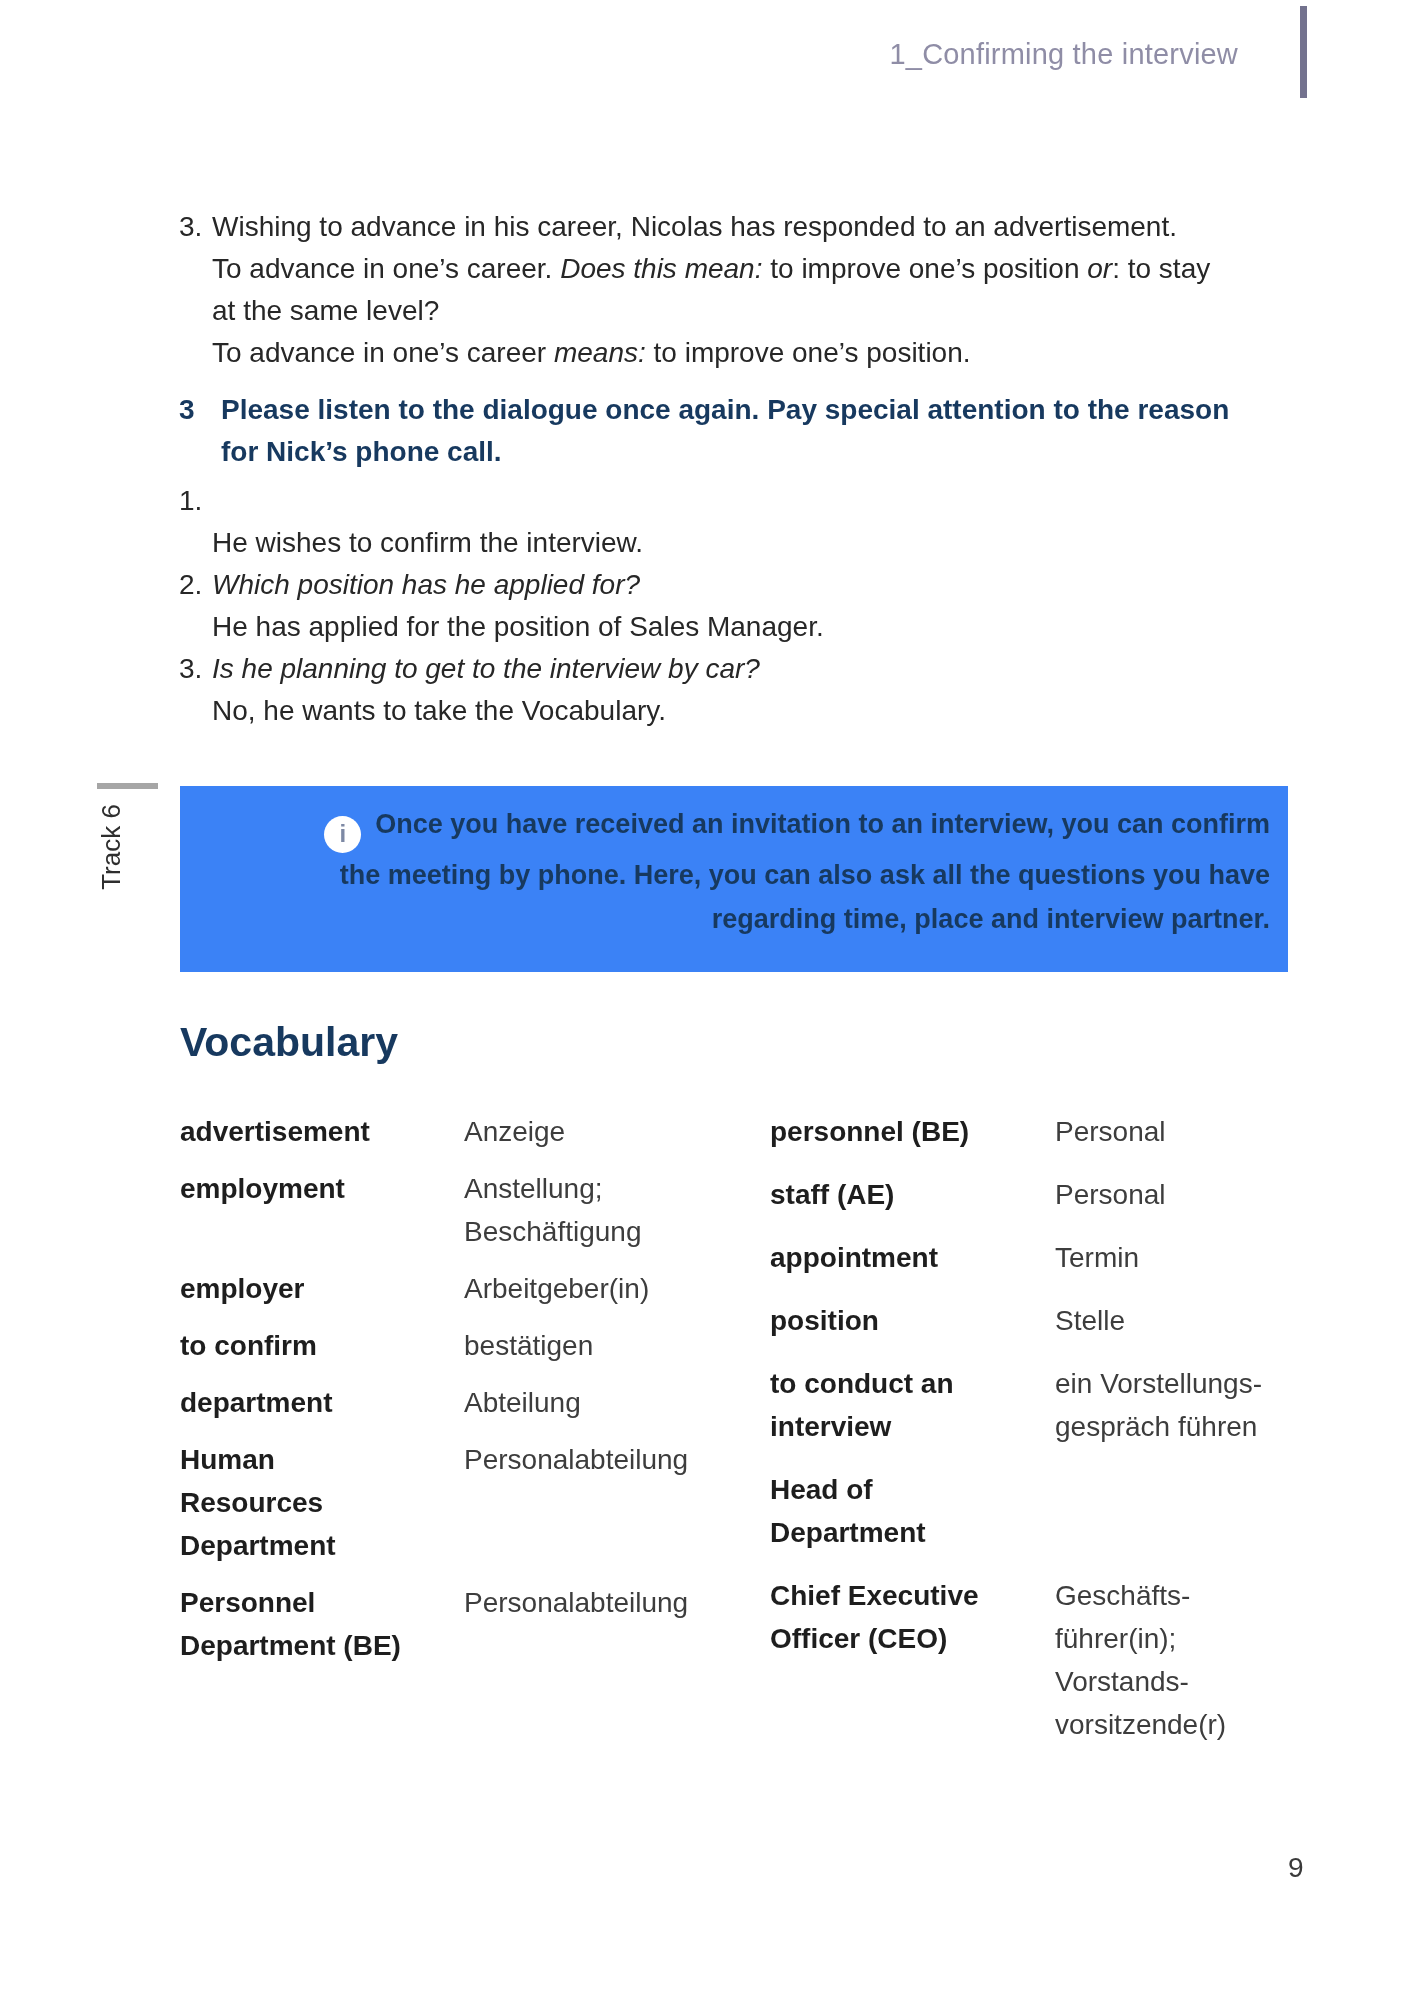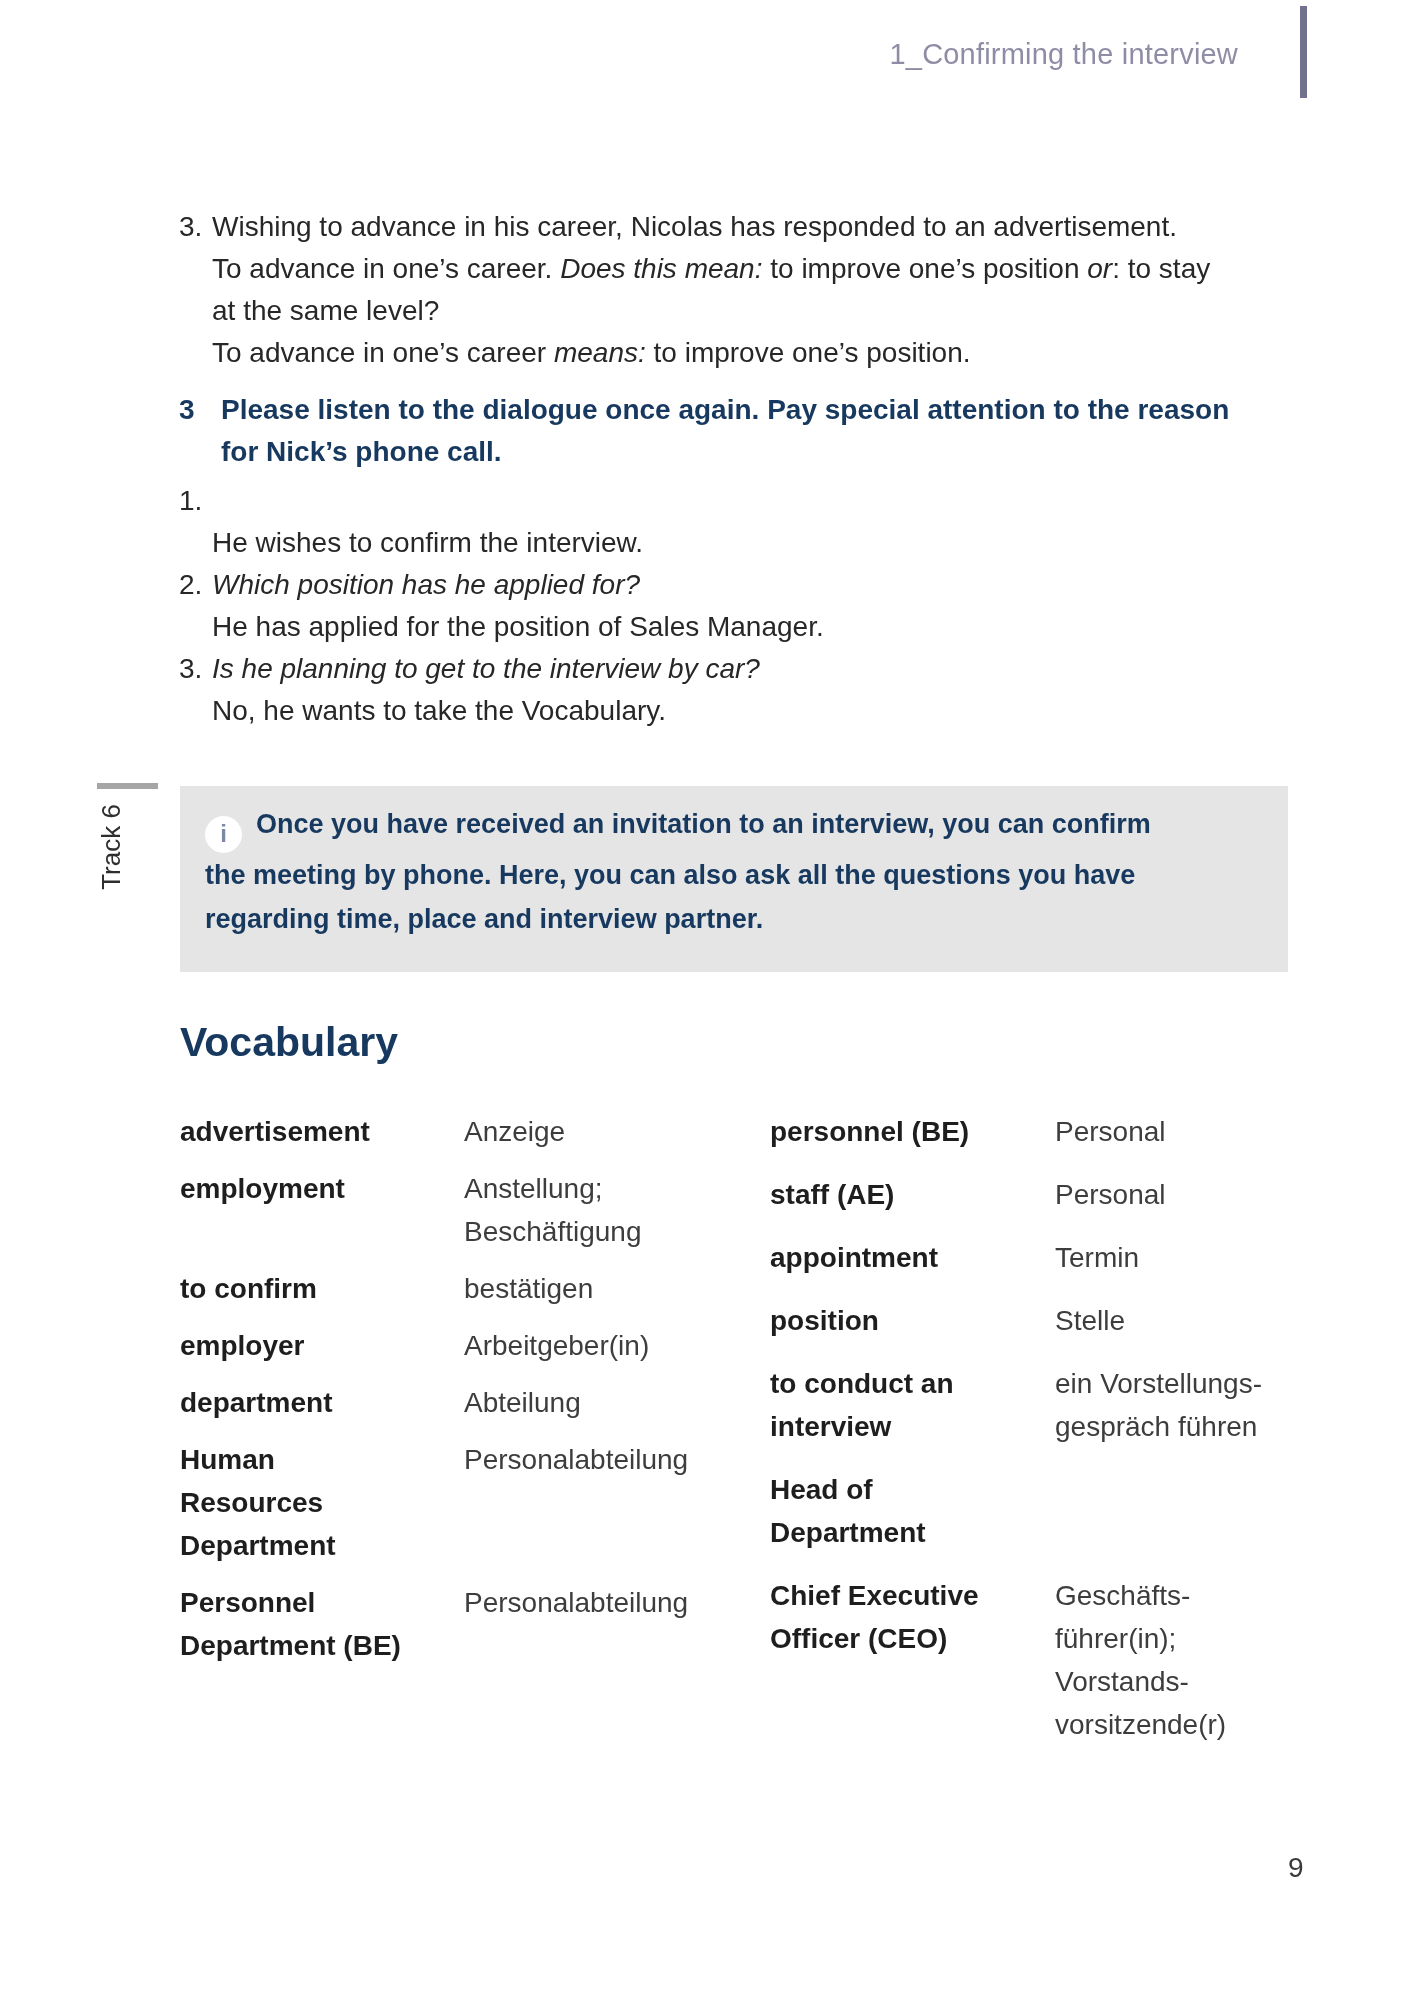--- a/index.html
+++ b/index.html
@@ -72,23 +72,24 @@
     color: #272727;
   }
 
   
   .infobox {
     position: absolute;
     left: 180px;
     top: 786px;
     width: 1108px;
     height: 186px;
-    background: #e5e5e5;
+    background: #3b82f6;
     box-sizing: border-box;
     padding: 16px 18px 0 25px;
+    text-align: right;
   }
   .infobox p {
     margin: 0;
     font-size: 27px;
     line-height: 44px;
     color: #17395f;
     font-weight: 600;
   }
   .info-icon {
     display: inline-flex;
@@ -239,26 +240,26 @@
       <div class="ventry">
         <span class="term">advertisement</span>
         <span class="def">Anzeige</span>
       </div>
       <div class="ventry">
         <span class="term">employment</span>
         <span class="def">Anstellung;
 Beschäftigung</span>
       </div>
       <div class="ventry">
+        <span class="term">employer</span>
+        <span class="def">Arbeitgeber(in)</span>
+      </div>
+      <div class="ventry">
         <span class="term">to confirm</span>
         <span class="def">bestätigen</span>
-      </div>
-      <div class="ventry">
-        <span class="term">employer</span>
-        <span class="def">Arbeitgeber(in)</span>
       </div>
       <div class="ventry">
         <span class="term">department</span>
         <span class="def">Abteilung</span>
       </div>
       <div class="ventry">
         <span class="term">Human
 Resources
 Department</span>
         <span class="def">Personalabteilung</span>

